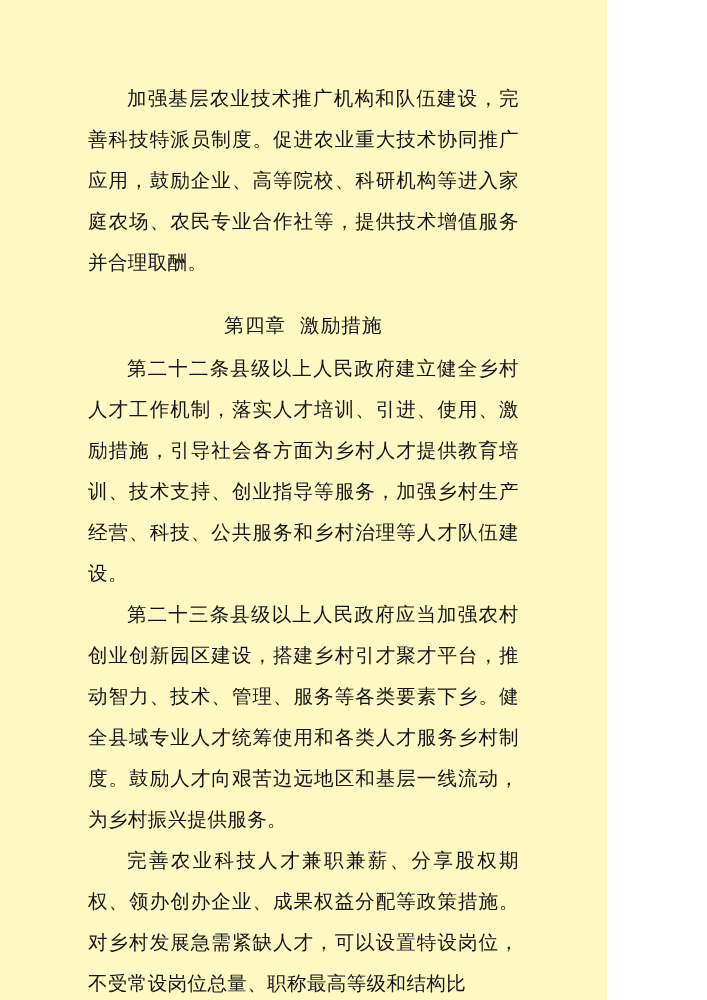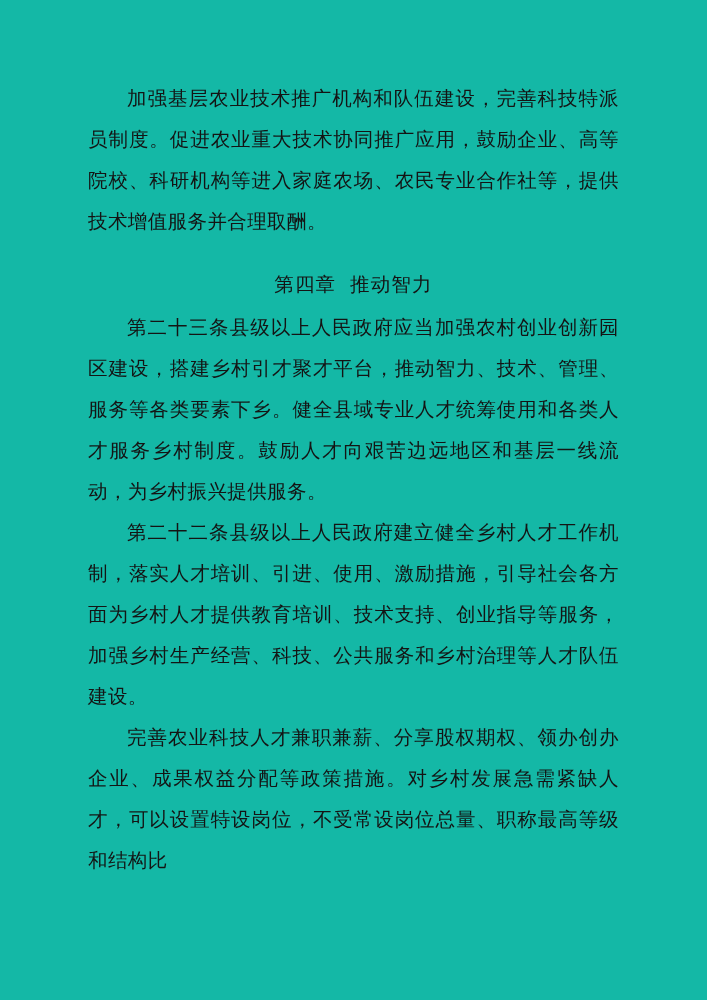--- a/index.html
+++ b/index.html
@@ -8,25 +8,25 @@
     background: #ffffff;
   }
   body {
     width: 707px;
     height: 1000px;
     font-family: "Liberation Serif", "DejaVu Serif", serif;
     color: #1a1a1a;
   }
   .page {
     position: relative;
-    width: 707px;
+    width: 607px;
     height: 1000px;
     box-sizing: border-box;
     padding: 78px 88px 40px 88px;
-    background: #14b8a6;
+    background: #fef9c3;
     overflow: hidden;
   }
   .doc-body {
     font-size: 19.5px;
     line-height: 41px;
     text-align: justify;
     text-justify: inter-ideograph;
     letter-spacing: 0.4px;
     color: #141414;
   }
@@ -50,23 +50,23 @@
 </head>
 <body>
 
 <div class="page">
   <div class="doc-body">
 
     <p class="para">加强基层农业技术推广机构和队伍建设，完善科技特派员制度。促进农业重大技术协同推广应用，鼓励企业、高等院校、科研机构等进入家庭农场、农民专业合作社等，提供技术增值服务并合理取酬。</p>
 
 
     <p class="chapter-heading">
-      <span>第四章</span><span class="gap"></span><span>推动智力</span>
+      <span>第四章</span><span class="gap"></span><span>激励措施</span>
     </p>
 
+    <p class="para">第二十二条县级以上人民政府建立健全乡村人才工作机制，落实人才培训、引进、使用、激励措施，引导社会各方面为乡村人才提供教育培训、技术支持、创业指导等服务，加强乡村生产经营、科技、公共服务和乡村治理等人才队伍建设。</p>
+
     <p class="para">第二十三条县级以上人民政府应当加强农村创业创新园区建设，搭建乡村引才聚才平台，推动智力、技术、管理、服务等各类要素下乡。健全县域专业人才统筹使用和各类人才服务乡村制度。鼓励人才向艰苦边远地区和基层一线流动，为乡村振兴提供服务。</p>
-
-    <p class="para">第二十二条县级以上人民政府建立健全乡村人才工作机制，落实人才培训、引进、使用、激励措施，引导社会各方面为乡村人才提供教育培训、技术支持、创业指导等服务，加强乡村生产经营、科技、公共服务和乡村治理等人才队伍建设。</p>
 
     <p class="para">完善农业科技人才兼职兼薪、分享股权期权、领办创办企业、成果权益分配等政策措施。对乡村发展急需紧缺人才，可以设置特设岗位，不受常设岗位总量、职称最高等级和结构比</p>
 
   </div>
 </div>
 
 </body></html>

